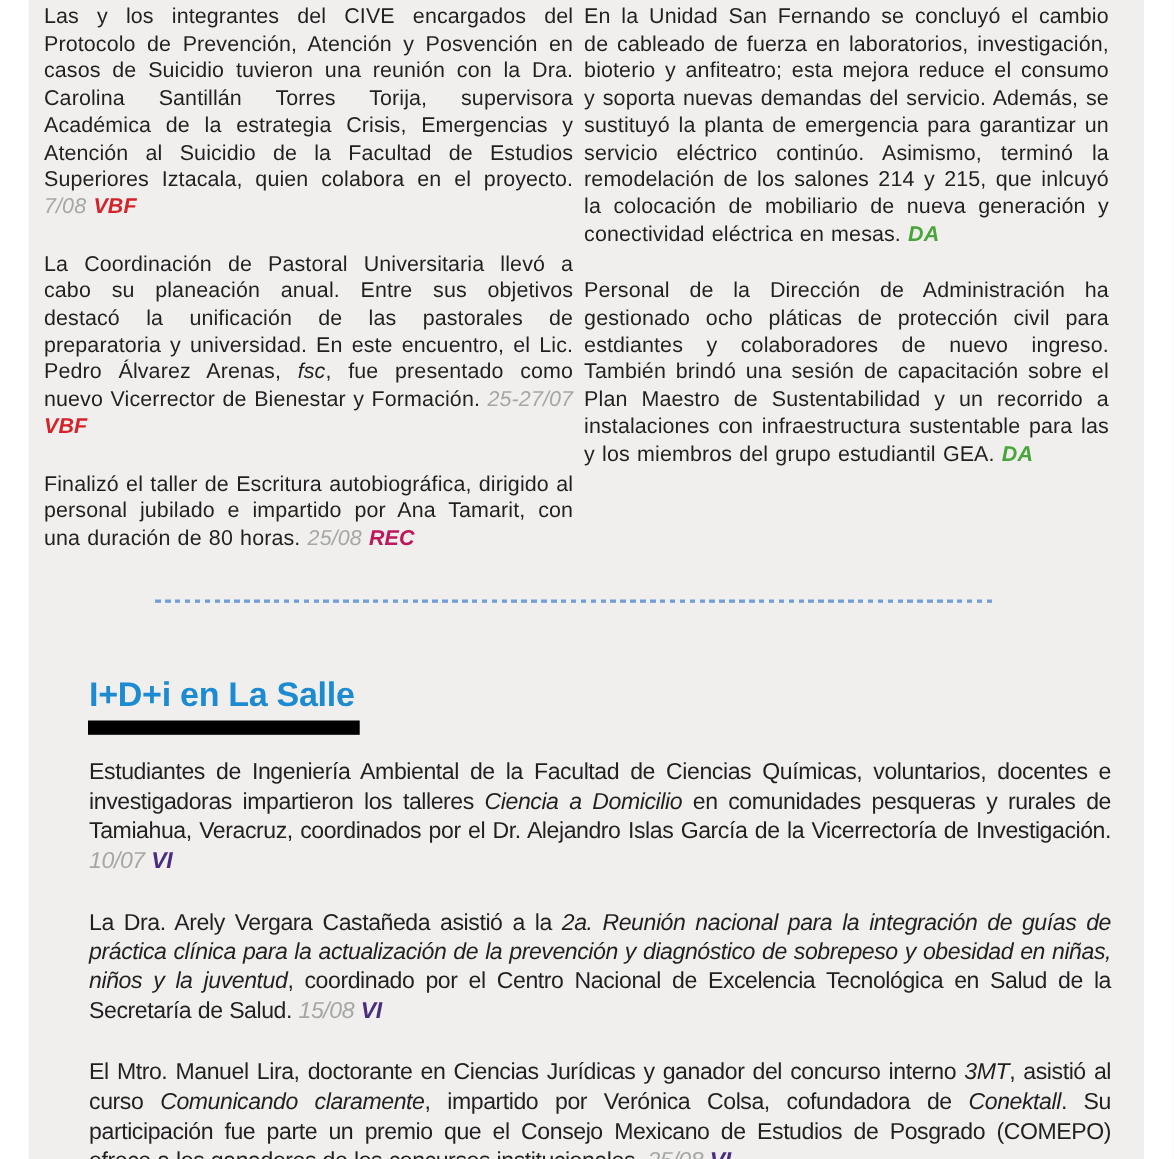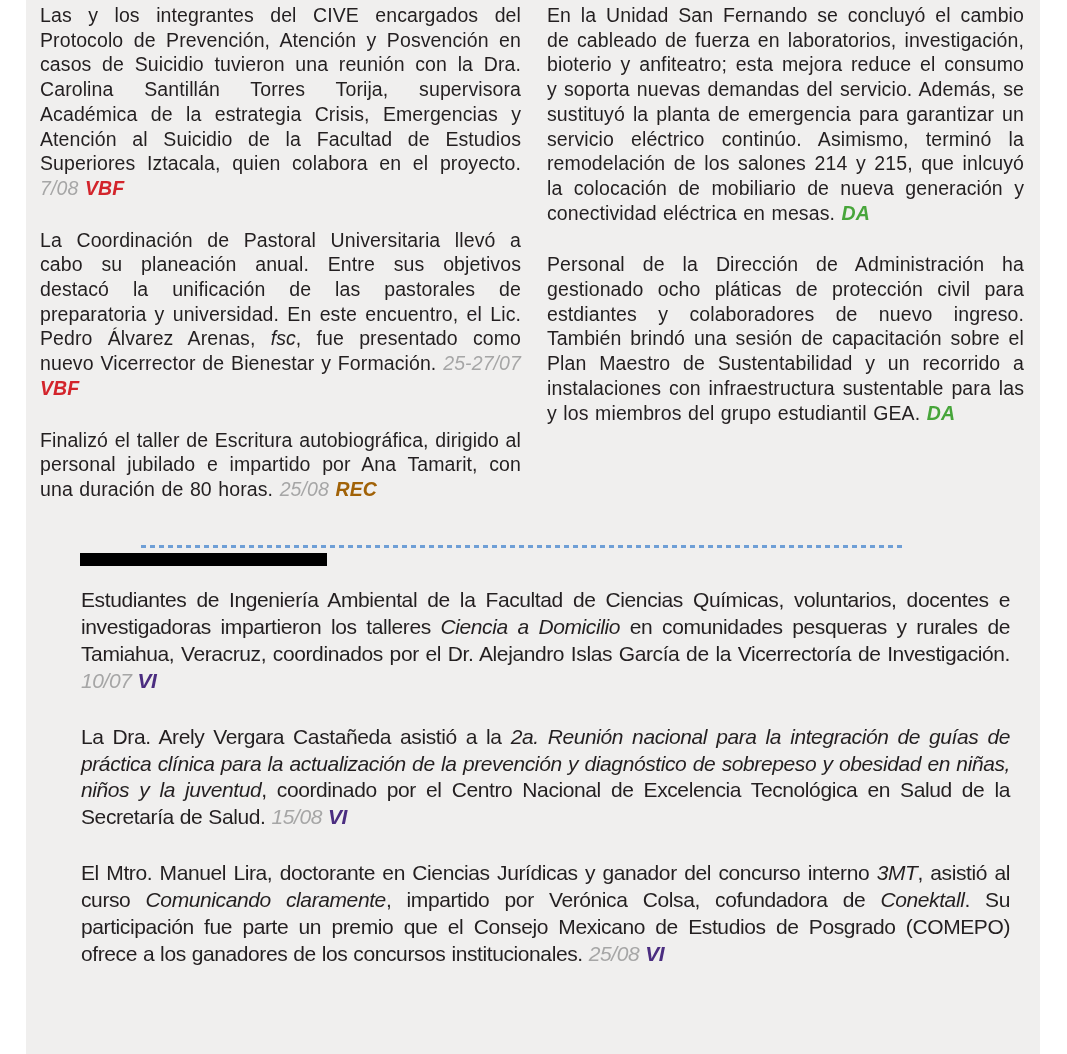--- a/index.html
+++ b/index.html
@@ -9,21 +9,21 @@
     font-family:"Liberation Sans", sans-serif;
     overflow:hidden;
   }
   .page {
     position:absolute; left:26px; top:0;
     width:1014px; height:1054px;
     background:#f0efee;
     color:#231f20;
   }
   .columns {
-    display:flex; gap:26px;
+    display:flex; gap:10px;
     padding:3px 0 0 14px;
     height:545px; box-sizing:border-box;
   }
   .col-left  { width:481px; }
   .col-right { width:477px; }
   .article {
     margin:0 0 27px 0;
     text-align:justify;
     font-size:19.5px;
     line-height:24.7px;
@@ -74,30 +74,31 @@
 </style>
 </head>
 <body>
 
 <div class="page">
 
   <div class="columns">
     <div class="col col-left">
         <p class="article"><span class="seg">Las y los integrantes del CIVE encargados del Protocolo de Prevención, Atención y Posvención en casos de Suicidio tuvieron una reunión con la Dra. Carolina Santillán Torres Torija, supervisora Académica de la estrategia Crisis, Emergencias y Atención al Suicidio de la Facultad de Estudios Superiores Iztacala, quien colabora en el proyecto.</span> <span class="date">7/08</span> <span class="tag" style="color: rgb(211, 36, 43);">VBF</span></p>
         <p class="article"><span class="seg">La Coordinación de Pastoral Universitaria llevó a cabo su planeación anual. Entre sus objetivos destacó la unificación de las pastorales de preparatoria y universidad. En este encuentro, el Lic. Pedro Álvarez Arenas, </span><span class="seg italic">fsc</span><span class="seg">, fue presentado como nuevo Vicerrector de Bienestar y Formación.</span> <span class="date">25-27/07</span> <span class="tag" style="color: rgb(211, 36, 43);">VBF</span></p>
-        <p class="article"><span class="seg">Finalizó el taller de Escritura autobiográfica, dirigido al personal jubilado e impartido por Ana Tamarit, con una duración de 80 horas.</span> <span class="date">25/08</span> <span class="tag" style="color: #a16207;">REC</span></p>
+        <p class="article"><span class="seg">Finalizó el taller de Escritura autobiográfica, dirigido al personal jubilado e impartido por Ana Tamarit, con una duración de 80 horas.</span> <span class="date">25/08</span> <span class="tag" style="color: #be185d;">REC</span></p>
       </div>
     <div class="col col-right">
         <p class="article"><span class="seg">En la Unidad San Fernando se concluyó el cambio de cableado de fuerza en laboratorios, investigación, bioterio y anfiteatro; esta mejora reduce el consumo y soporta nuevas demandas del servicio. Además, se sustituyó la planta de emergencia para garantizar un servicio eléctrico continúo. Asimismo, terminó la remodelación de los salones 214 y 215, que inlcuyó la colocación de mobiliario de nueva generación y conectividad eléctrica en mesas.</span> <span class="tag" style="color: rgb(71, 165, 58);">DA</span></p>
         <p class="article"><span class="seg">Personal de la Dirección de Administración ha gestionado ocho pláticas de protección civil para estdiantes y colaboradores de nuevo ingreso. También brindó una sesión de capacitación sobre el Plan Maestro de Sustentabilidad y un recorrido a instalaciones con infraestructura sustentable para las y los miembros del grupo estudiantil GEA.</span> <span class="tag" style="color: rgb(71, 165, 58);">DA</span></p>
       </div>
   </div>
 
   <div class="divider"></div>
 
+  <div class="section-title">I+D+i en La Salle</div>
   <div class="title-bar"></div>
 
   <div class="bottom-articles">
       <p class="article"><span class="seg">Estudiantes de Ingeniería Ambiental de la Facultad de Ciencias Químicas, voluntarios, docentes e investigadoras impartieron los talleres </span><span class="seg italic">Ciencia a Domicilio</span><span class="seg"> en comunidades pesqueras y rurales de Tamiahua, Veracruz, coordinados por el Dr. Alejandro Islas García de la Vicerrectoría de Investigación.</span> <span class="date">10/07</span> <span class="tag" style="color: rgb(75, 45, 128);">VI</span></p>
       <p class="article"><span class="seg">La Dra. Arely Vergara Castañeda asistió a la </span><span class="seg italic">2a. Reunión nacional para la integración de guías de práctica clínica para la actualización de la prevención y diagnóstico de sobrepeso y obesidad en niñas, niños y la juventud</span><span class="seg">, coordinado por el Centro Nacional de Excelencia Tecnológica en Salud de la Secretaría de Salud.</span> <span class="date">15/08</span> <span class="tag" style="color: rgb(75, 45, 128);">VI</span></p>
       <p class="article"><span class="seg">El Mtro. Manuel Lira, doctorante en Ciencias Jurídicas y ganador del concurso interno </span><span class="seg italic">3MT</span><span class="seg">, asistió al curso </span><span class="seg italic">Comunicando claramente</span><span class="seg">, impartido por Verónica Colsa, cofundadora de </span><span class="seg italic">Conektall</span><span class="seg">. Su participación fue parte un  premio que el Consejo Mexicano de Estudios de Posgrado (COMEPO) ofrece a los ganadores de los concursos institucionales.</span> <span class="date">25/08</span> <span class="tag" style="color: rgb(75, 45, 128);">VI</span></p>
     </div>
 
 </div>
 

